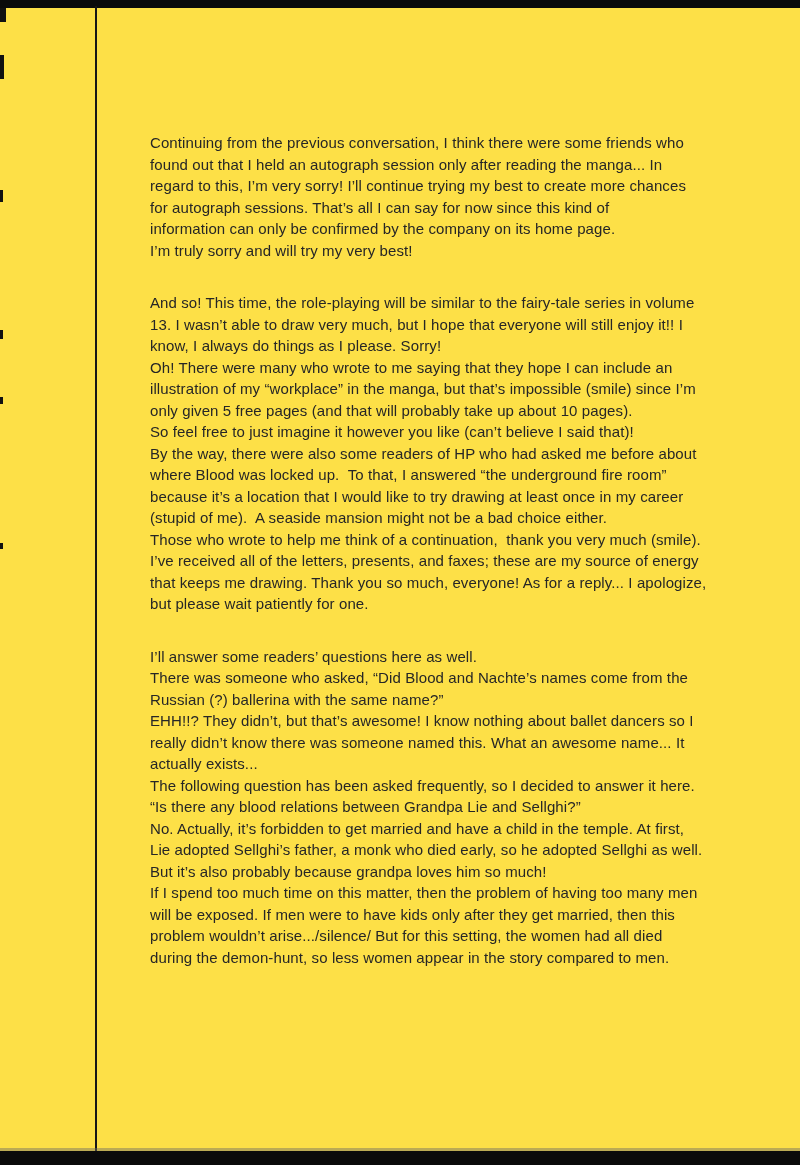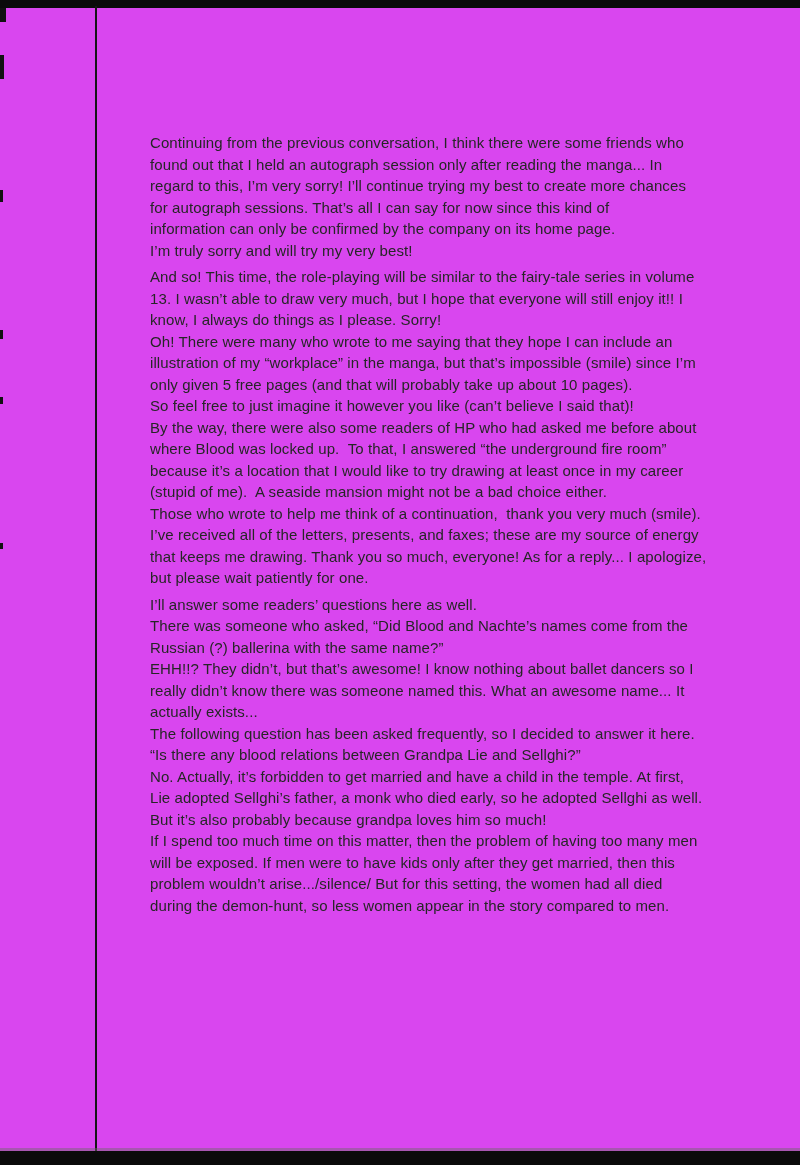--- a/index.html
+++ b/index.html
@@ -4,21 +4,21 @@
 <style>
   html, body {
     margin: 0;
     padding: 0;
     background: #fbfbf9;
   }
   .page {
     position: relative;
     width: 800px;
     height: 1165px;
-    background: #d946ef;
+    background: #fde047;
     overflow: hidden;
     font-family: "Liberation Sans", "DejaVu Sans", sans-serif;
   }
   .edge-top {
     position: absolute;
     top: 0; left: 0;
     width: 800px; height: 8px;
     background: #0a0a0a;
   }
   .edge-bottom {
@@ -59,21 +59,21 @@
     color: #262626;
     font-size: 15px;
     line-height: 21.5px;
     letter-spacing: 0.1px;
   }
   .para {
     white-space: pre-wrap;
     margin: 0;
   }
   .para + .para {
-    margin-top: 5px;
+    margin-top: 31px;
   }
 </style>
 </head>
 <body>
 
 <div class="page">
   <div class="edge-top"></div>
   <div class="fold-line"></div>
 
   <div class="artifact a1"></div>

